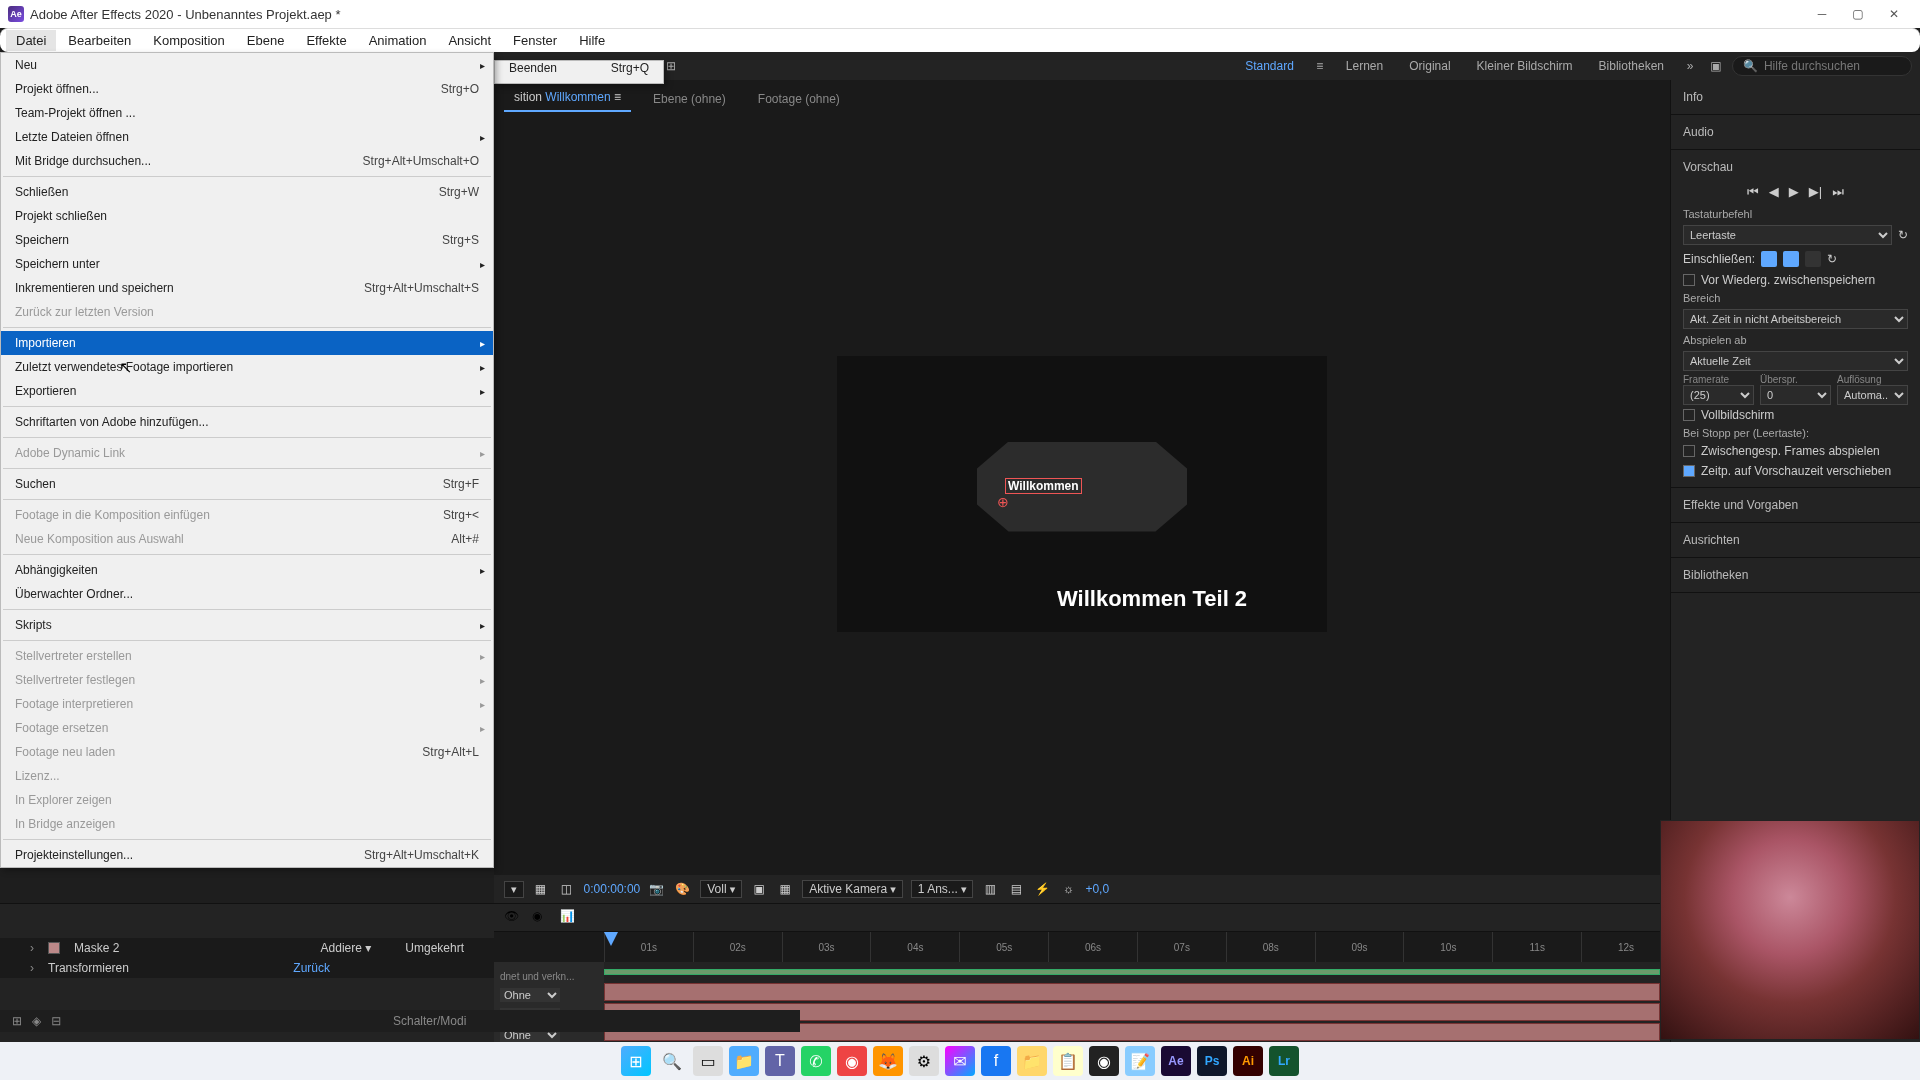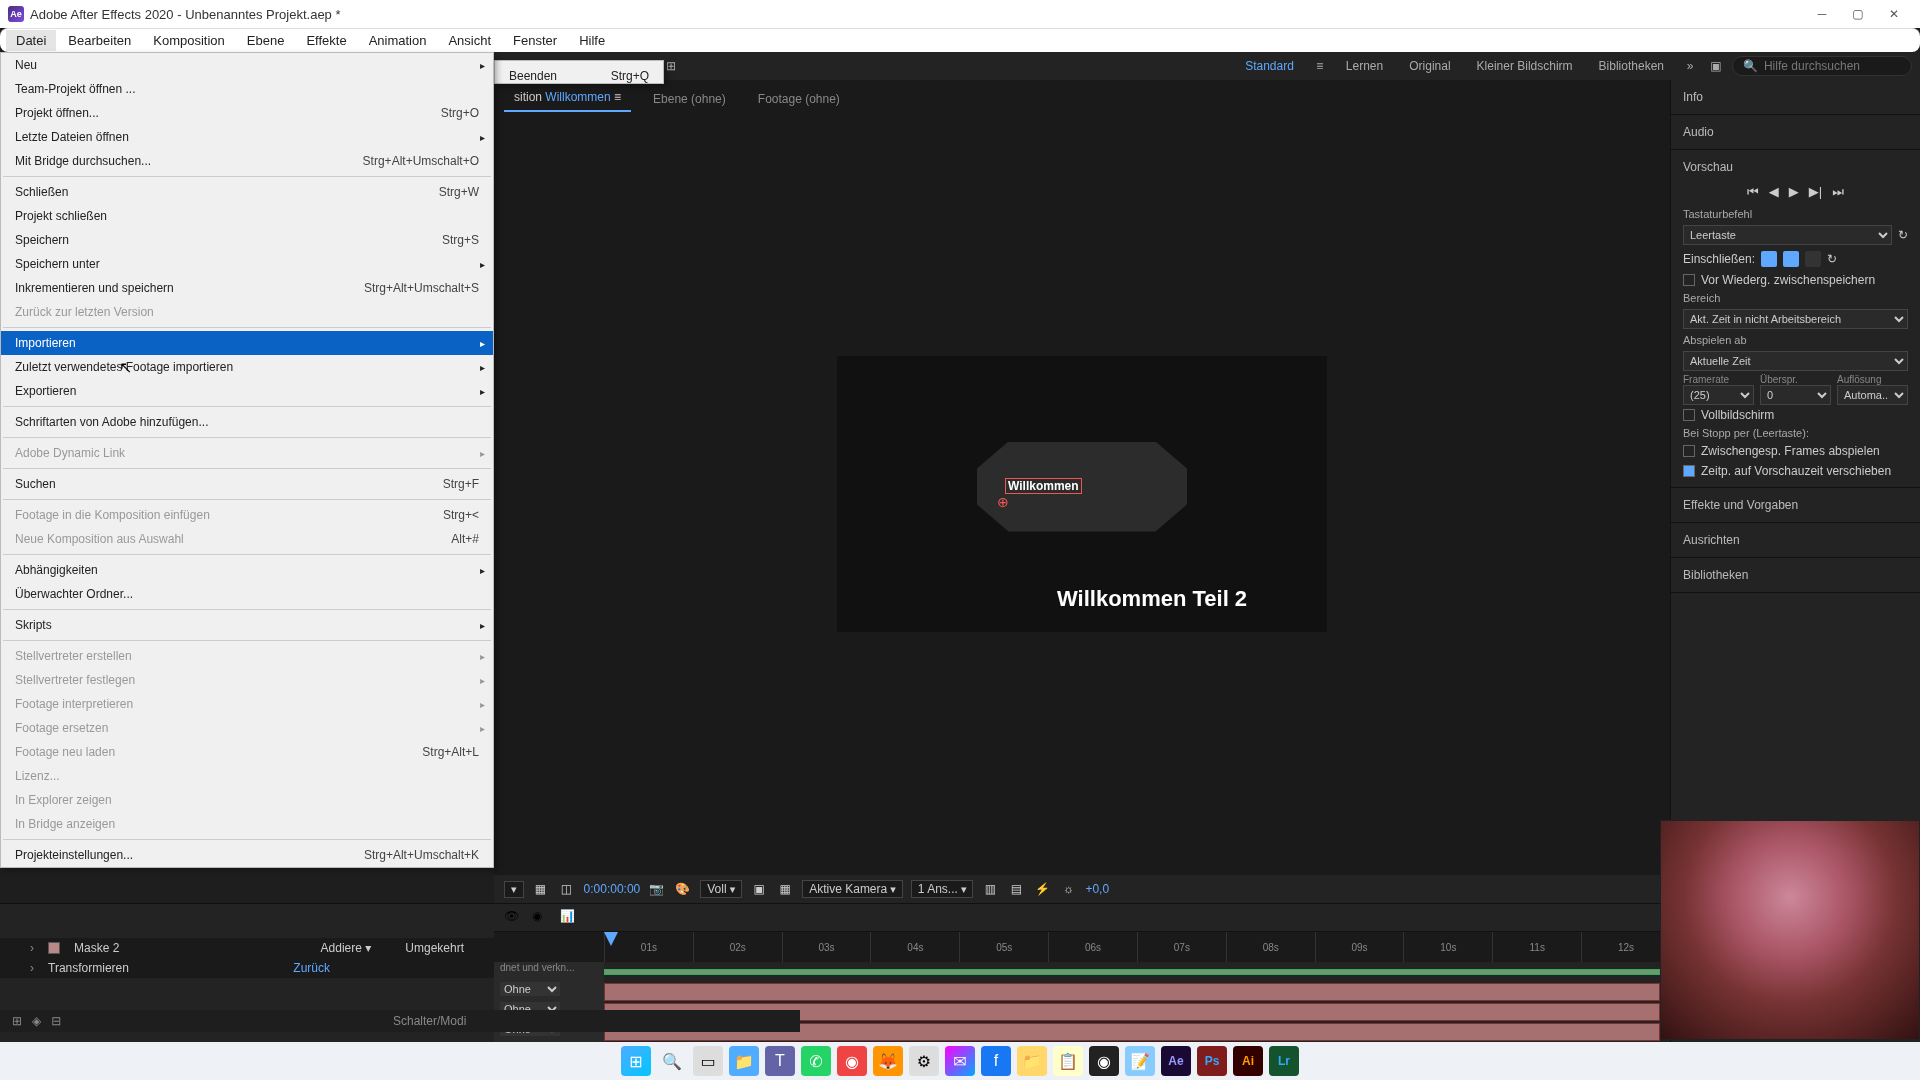--- a/index.html
+++ b/index.html
@@ -21,21 +21,21 @@
 .dropdown .dm-item { height: 24px; display: flex; align-items: center; padding: 0 14px; font-size: 13px; color: #222; position: relative; }
 .dropdown .dm-item.disabled { color: #999; }
 .dropdown .dm-item.hl { background: #0a63c4; color: #fff; }
 .dropdown .dm-item .label { flex: 1; }
 .dropdown .dm-item .shortcut { color: #444; font-size: 12px; }
 .dropdown .dm-item .arrow { position: absolute; right: 8px; font-size: 10px; }
 .dropdown .sep { height: 1px; background: #ccc; margin: 3px 2px; }
 
 
 .submenu { position: absolute; top: 60px; left: 494px; width: 170px; background: #f0f0f0; border: 1px solid #bbb; box-shadow: 3px 3px 6px rgba(0,0,0,0.3); z-index: 99; }
-.submenu .sm-item { height: 22px; display: flex; align-items: flex-end; padding: 0 14px; font-size: 13px; color: #222; }
+.submenu .sm-item { height: 22px; display: flex; align-items: flex-start; padding: 0 14px; font-size: 13px; color: #222; }
 .submenu .sm-item .label { flex: 1; }
 .submenu .sm-item .shortcut { font-size: 12px; }
 
 
 .toolbar { background: #232323; height: 28px; display: flex; align-items: center; padding: 0 8px; gap: 6px; color: #aaa; }
 .toolbar .tool-ic { width: 20px; height: 20px; display: flex; align-items: center; justify-content: center; }
 .toolbar .chk { display: flex; align-items: center; gap: 4px; font-size: 12px; }
 .toolbar .chkbox { width: 12px; height: 12px; border: 1px solid #666; }
 .toolbar .spacer { flex: 1; }
 .toolbar .ws { font-size: 12px; padding: 3px 10px; cursor: default; }
@@ -70,21 +70,21 @@
 
 
 .timeline { background: #232323; border-top: 1px solid #111; }
 .tl-header { height: 28px; display: flex; align-items: center; padding: 0 10px; gap: 10px; border-bottom: 1px solid #111; margin-left: 494px; }
 .tl-header .ic { width: 18px; height: 18px; }
 .tl-ruler { height: 30px; background: #1a1a1a; display: flex; position: relative; margin-left: 494px; }
 .tl-ruler .playhead { position: absolute; left: 110px; top: 0; width: 14px; height: 14px; background: #5fa8ff; clip-path: polygon(0 0, 100% 0, 50% 100%); }
 .tl-ruler .tick { flex: 1; color: #888; font-size: 10px; text-align: center; border-left: 1px solid #333; padding-top: 10px; }
 .tl-tracks { margin-left: 494px; }
 .tl-track { height: 20px; display: flex; align-items: center; }
-.tl-track .trk-ctrl { width: 110px; background: #2a2a2a; height: 100%; display: flex; align-items: flex-start; padding: 0 6px; }
+.tl-track .trk-ctrl { width: 110px; background: #2a2a2a; height: 100%; display: flex; align-items: flex-end; padding: 0 6px; }
 .tl-track .trk-select { background: #333; border: none; color: #ccc; font-size: 11px; width: 60px; }
 .tl-track .bar { flex: 1; height: 18px; background: #a67070; border: 1px solid #733; margin-right: 10px; }
 .tl-track .bar.top { background: #6b9b6b; border-color: #3a6; height: 6px; }
 
 
 .below-menu { position: absolute; left: 0; width: 494px; background: #1a1a1a; color: #ccc; }
 .bm-row { display: flex; align-items: center; height: 20px; padding: 0 30px; gap: 14px; font-size: 12px; }
 .bm-row .tree-ic { color: #888; }
 .bm-row .swatch { width: 12px; height: 12px; background: #b88; border: 1px solid #555; }
 .bm-row .mode { color: #ccc; }
@@ -111,21 +111,21 @@
 
 
 .footer-status { position: absolute; left: 0; width: 800px; height: 22px; background: #1e1e1e; color: #888; font-size: 11px; display: flex; align-items: center; padding: 0 12px; gap: 10px; }
 
 
 .taskbar { position: absolute; bottom: 0; left: 0; right: 0; height: 38px; background: #eef1f6; display: flex; align-items: center; justify-content: center; gap: 6px; }
 .taskbar .tb-ic { width: 30px; height: 30px; border-radius: 4px; display: flex; align-items: center; justify-content: center; font-size: 16px; }
 .taskbar .tb-ic.win { background: linear-gradient(135deg,#4facfe,#00c6ff); color:#fff; }
 .taskbar .tb-ic.search { color:#555; }
 .taskbar .tb-ic.ae { background:#1a0a33; color:#9999ff; font-weight:bold; font-size:12px; }
-.taskbar .tb-ic.ps { background:#7f1d1d; color:#31a8ff; font-weight:bold; font-size:12px; }
+.taskbar .tb-ic.ps { background:#0f172a; color:#31a8ff; font-weight:bold; font-size:12px; }
 .taskbar .tb-ic.ai { background:#330000; color:#ff9a00; font-weight:bold; font-size:12px; }
 .taskbar .tb-ic.lr { background:#14532d; color:#31a8ff; font-weight:bold; font-size:12px; }
 .taskbar .tb-ic.generic { background:#ddd; }
 
 .cursor { position: absolute; top: 358px; left: 119px; z-index: 200; font-size: 16px; color: #000; pointer-events: none; }
 </style>
 </head>
 <body>
 
 <div class="titlebar">
@@ -332,25 +332,25 @@
       </div>
   </div>
 </div>
 
 <div class="dropdown" id="dropdown">
     <div class="dm-item">
       <span class="label">Neu</span>
       <span class="arrow">▸</span>
     </div>
     <div class="dm-item">
-      <span class="label">Team-Projekt öffnen ...</span>
-    </div>
-    <div class="dm-item">
       <span class="label">Projekt öffnen...</span>
       <span class="shortcut">Strg+O</span>
+    </div>
+    <div class="dm-item">
+      <span class="label">Team-Projekt öffnen ...</span>
     </div>
     <div class="dm-item">
       <span class="label">Letzte Dateien öffnen</span>
       <span class="arrow">▸</span>
     </div>
     <div class="dm-item">
       <span class="label">Mit Bridge durchsuchen...</span>
       <span class="shortcut">Strg+Alt+Umschalt+O</span>
     </div>
     <div class="sep"></div>

